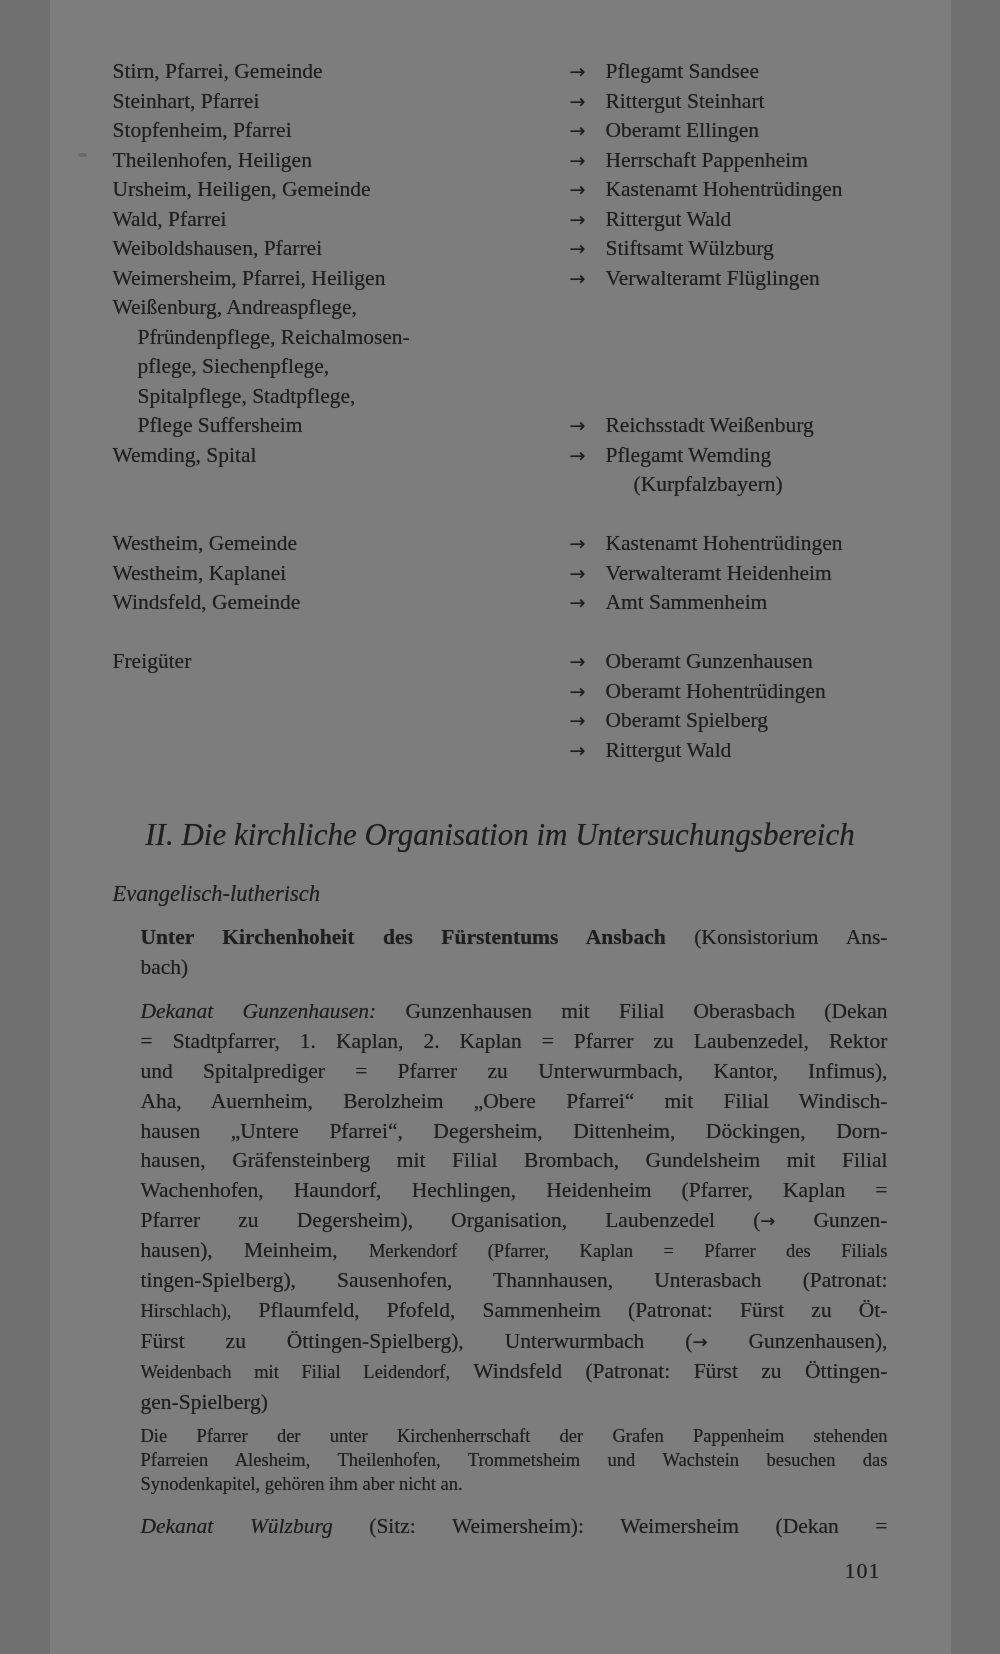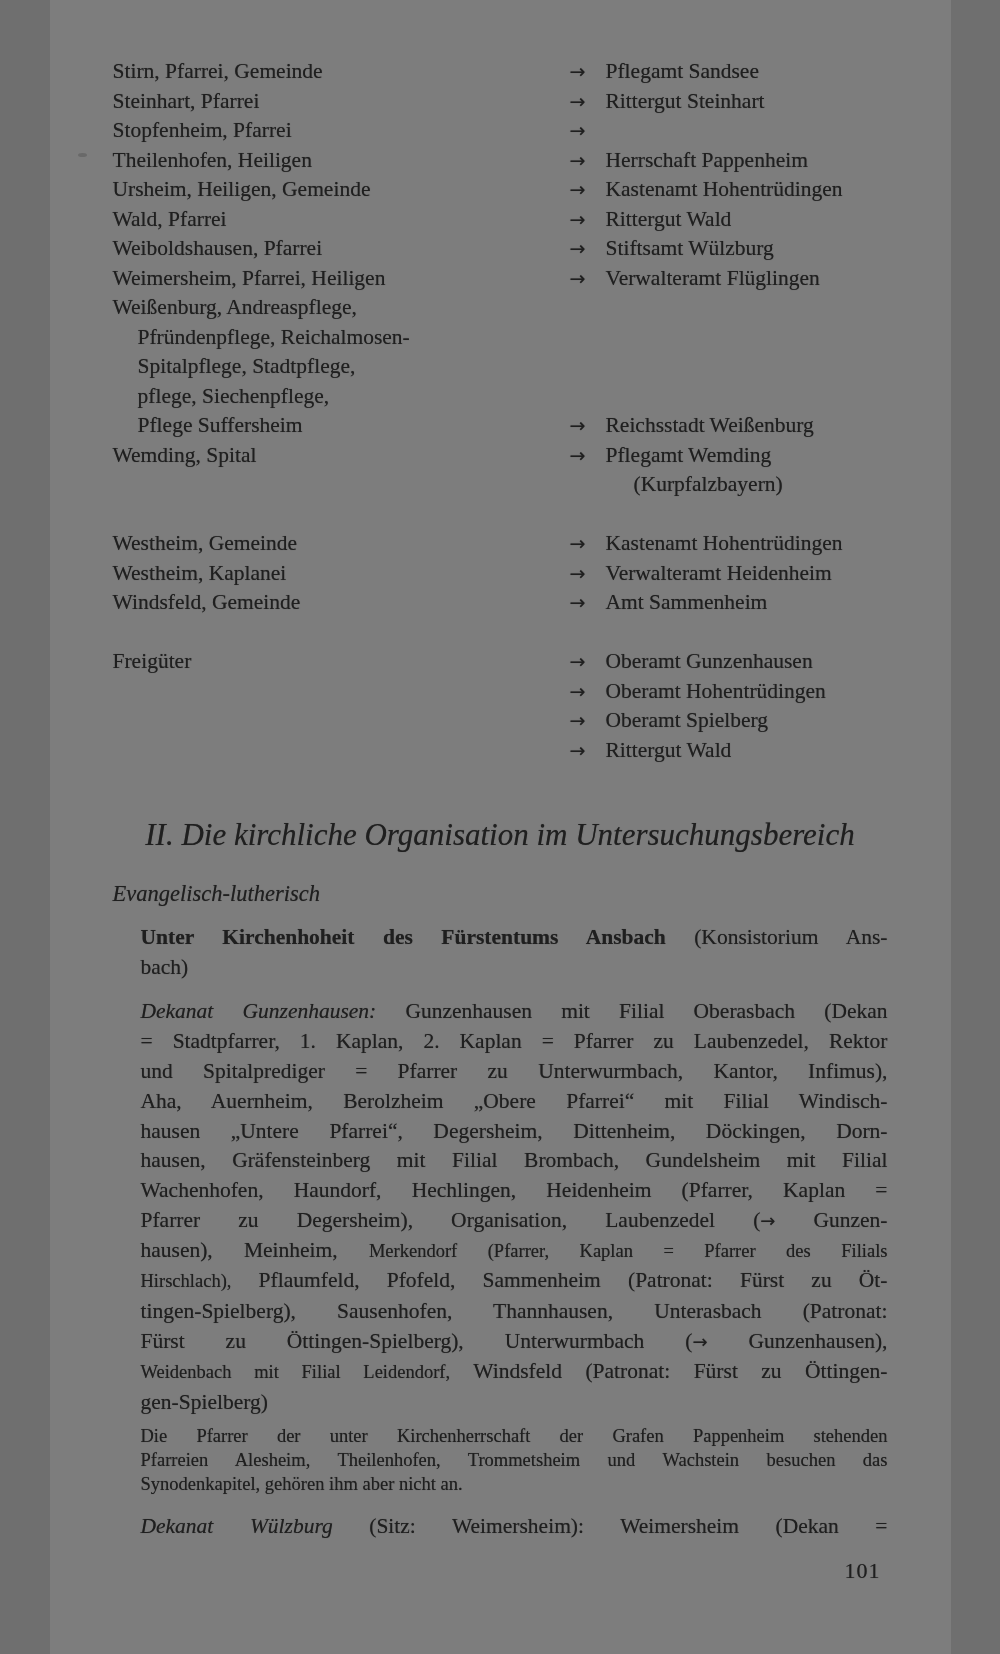--- a/index.html
+++ b/index.html
@@ -79,20 +79,21 @@
         <span class="acol-right">Pflegamt Sandsee</span>
       </div>
       <div class="arow">
         <span class="acol-left">Steinhart, Pfarrei</span>
         <span class="acol-arrow">→</span>
         <span class="acol-right">Rittergut Steinhart</span>
       </div>
       <div class="arow">
         <span class="acol-left">Stopfenheim, Pfarrei</span>
         <span class="acol-arrow">→</span>
+        <span class="acol-right">Oberamt Ellingen</span>
       </div>
       <div class="arow">
         <span class="acol-left">Theilenhofen, Heiligen</span>
         <span class="acol-arrow">→</span>
         <span class="acol-right">Herrschaft Pappenheim</span>
       </div>
       <div class="arow">
         <span class="acol-left">Ursheim, Heiligen, Gemeinde</span>
         <span class="acol-arrow">→</span>
         <span class="acol-right">Kastenamt Hohentrüdingen</span>
@@ -116,26 +117,26 @@
         <span class="acol-left">Weißenburg, Andreaspflege,</span>
         <span class="acol-arrow"></span>
         <span class="acol-right"></span>
       </div>
       <div class="arow">
         <span class="acol-left indent">Pfründenpflege, Reichalmosen-</span>
         <span class="acol-arrow"></span>
         <span class="acol-right"></span>
       </div>
       <div class="arow">
+        <span class="acol-left indent">pflege, Siechenpflege,</span>
+        <span class="acol-arrow"></span>
+        <span class="acol-right"></span>
+      </div>
+      <div class="arow">
         <span class="acol-left indent">Spitalpflege, Stadtpflege,</span>
-        <span class="acol-arrow"></span>
-        <span class="acol-right"></span>
-      </div>
-      <div class="arow">
-        <span class="acol-left indent">pflege, Siechenpflege,</span>
         <span class="acol-arrow"></span>
         <span class="acol-right"></span>
       </div>
       <div class="arow">
         <span class="acol-left indent">Pflege Suffersheim</span>
         <span class="acol-arrow">→</span>
         <span class="acol-right">Reichsstadt Weißenburg</span>
       </div>
       <div class="arow">
         <span class="acol-left">Wemding, Spital</span>
@@ -198,22 +199,22 @@
       <div class="para body">
         <div class="line just"><span class="seg it">Dekanat Gunzenhausen:</span><span class="seg"> Gunzenhausen mit Filial Oberasbach (Dekan</span></div>
         <div class="line just"><span class="seg">= Stadtpfarrer, 1. Kaplan, 2. Kaplan = Pfarrer zu Laubenzedel, Rektor</span></div>
         <div class="line just"><span class="seg">und Spitalprediger = Pfarrer zu Unterwurmbach, Kantor, Infimus),</span></div>
         <div class="line just"><span class="seg">Aha, Auernheim, Berolzheim „Obere Pfarrei“ mit Filial Windisch-</span></div>
         <div class="line just"><span class="seg">hausen „Untere Pfarrei“, Degersheim, Dittenheim, Döckingen, Dorn-</span></div>
         <div class="line just"><span class="seg">hausen, Gräfensteinberg mit Filial Brombach, Gundelsheim mit Filial</span></div>
         <div class="line just"><span class="seg">Wachenhofen, Haundorf, Hechlingen, Heidenheim (Pfarrer, Kaplan =</span></div>
         <div class="line just"><span class="seg">Pfarrer zu Degersheim), Organisation, Laubenzedel (</span><span class="seg arrow-inline">→</span><span class="seg"> Gunzen-</span></div>
         <div class="line just"><span class="seg">hausen), Meinheim, </span><span class="seg sm">Merkendorf (Pfarrer, Kaplan = Pfarrer des Filials</span></div>
+        <div class="line just"><span class="seg">tingen-Spielberg), Sausenhofen, Thannhausen, Unterasbach (Patronat:</span></div>
         <div class="line just"><span class="seg sm">Hirschlach),</span><span class="seg"> Pflaumfeld, Pfofeld, Sammenheim (Patronat: Fürst zu Öt-</span></div>
-        <div class="line just"><span class="seg">tingen-Spielberg), Sausenhofen, Thannhausen, Unterasbach (Patronat:</span></div>
         <div class="line just"><span class="seg">Fürst zu Öttingen-Spielberg), Unterwurmbach (</span><span class="seg arrow-inline">→</span><span class="seg"> Gunzenhausen),</span></div>
         <div class="line just"><span class="seg sm">Weidenbach mit Filial Leidendorf,</span><span class="seg"> Windsfeld (Patronat: Fürst zu Öttingen-</span></div>
         <div class="line"><span class="seg">gen-Spielberg)</span></div>
       </div>
       <div class="para petit tight">
         <div class="line just"><span class="seg">Die Pfarrer der unter Kirchenherrschaft der Grafen Pappenheim stehenden</span></div>
         <div class="line just"><span class="seg">Pfarreien Alesheim, Theilenhofen, Trommetsheim und Wachstein besuchen das</span></div>
         <div class="line"><span class="seg">Synodenkapitel, gehören ihm aber nicht an.</span></div>
       </div>
       <div class="para body">

